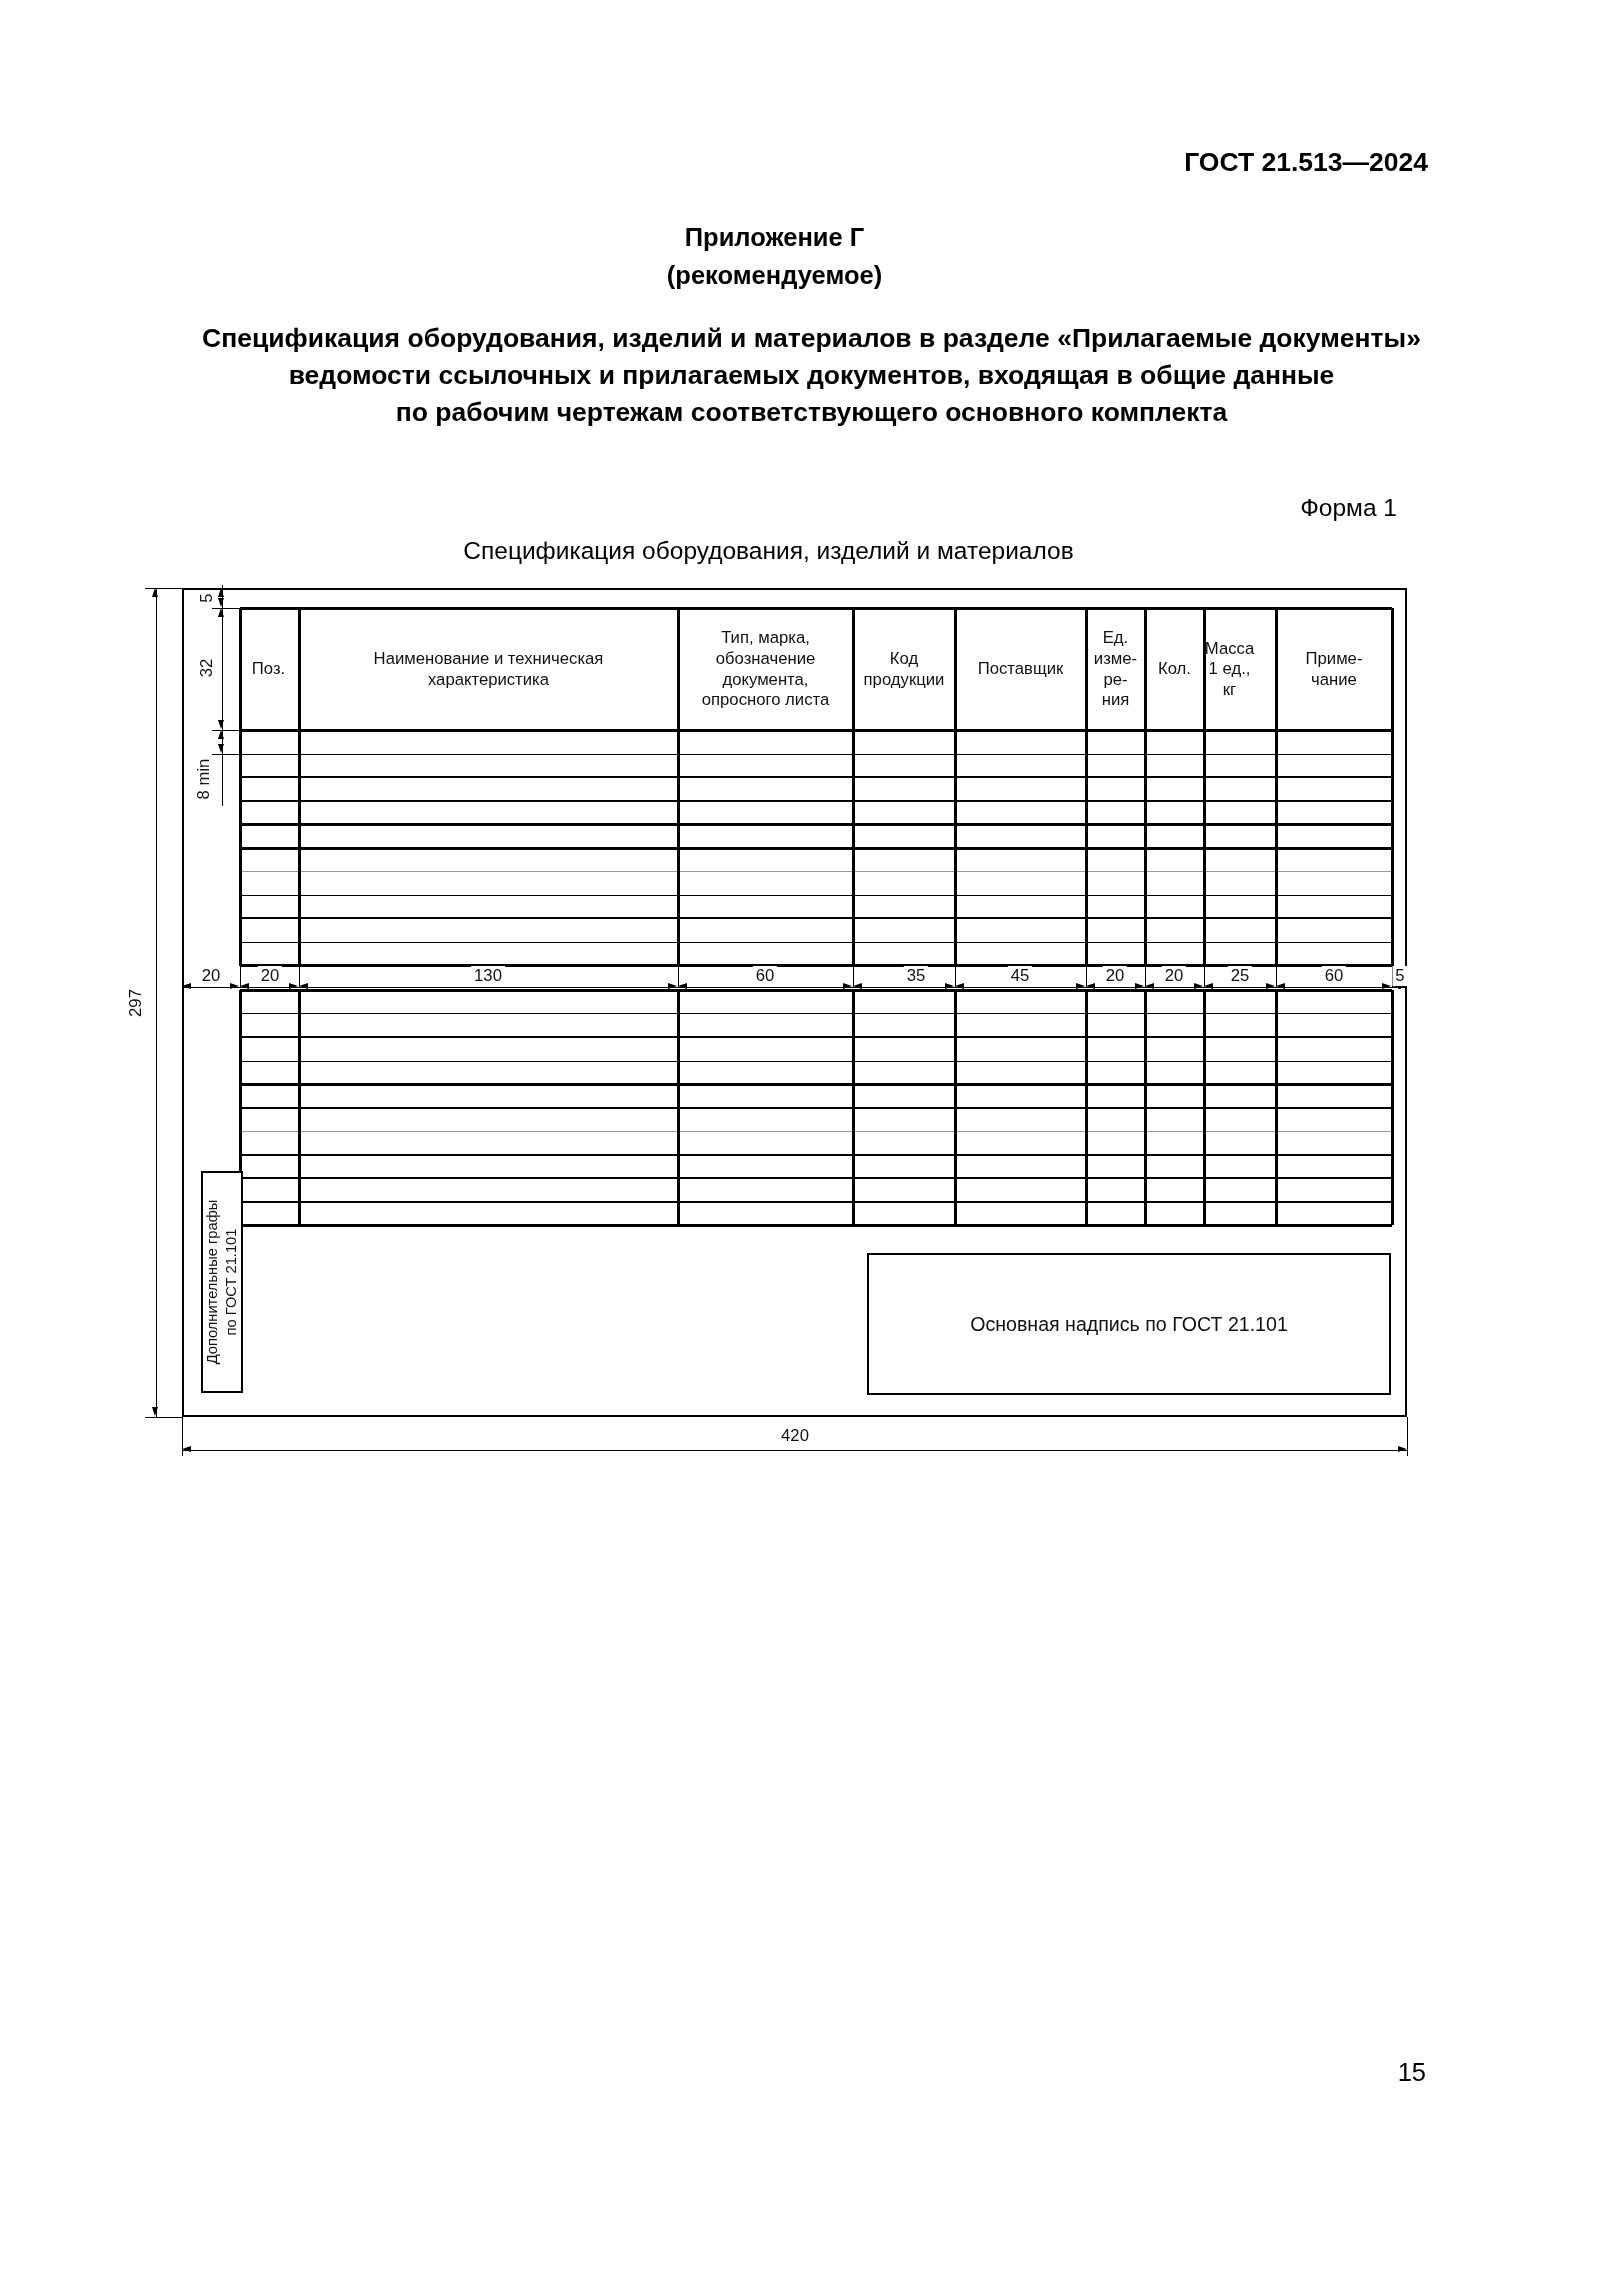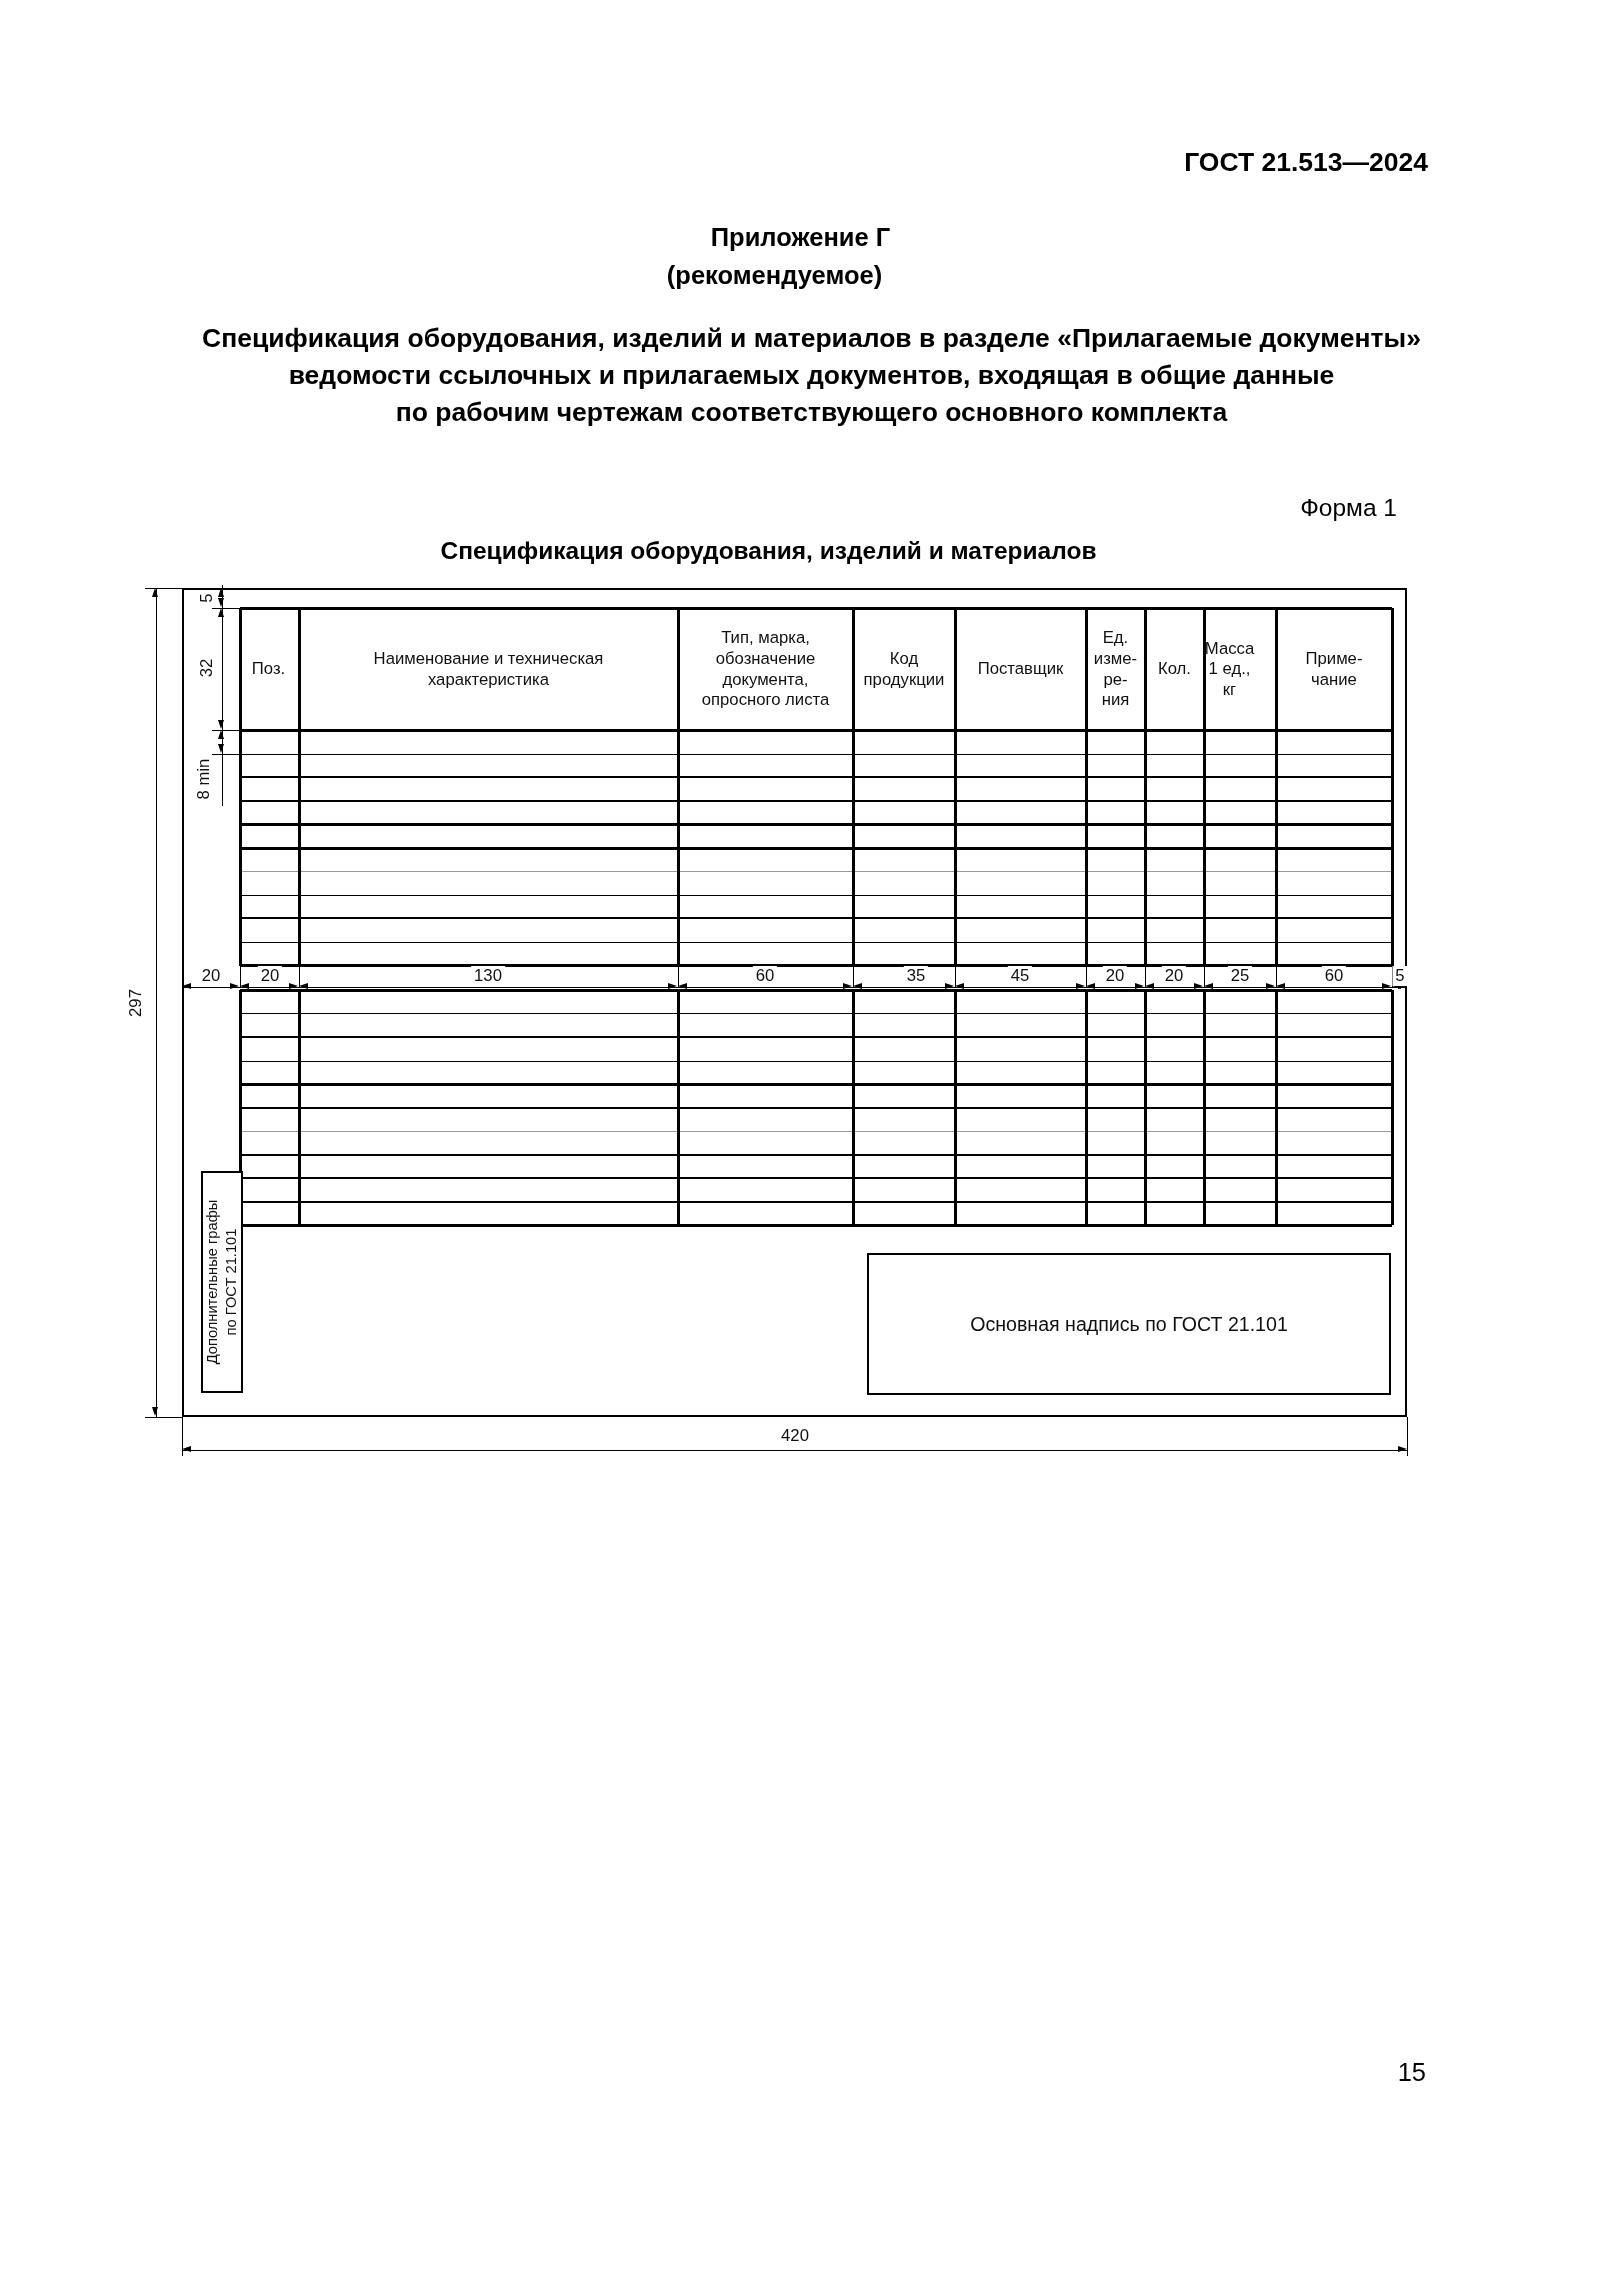--- a/index.html
+++ b/index.html
@@ -10,37 +10,37 @@
     font-family:"Liberation Sans", sans-serif;
     color:#000;
     overflow:hidden;
   }
   .gost-number{
     position:absolute;top:147px;right:193px;
     font-size:26.5px;font-weight:bold;white-space:nowrap;
   }
   .appendix-label{
     position:absolute;top:223px;left:0;width:1549px;
-    text-align:center;font-size:25.5px;font-weight:bold;margin-left:26px;
+    text-align:center;font-size:25.5px;font-weight:bold;
   }
   .appendix-type{
     position:absolute;top:261px;left:0;width:1549px;
     text-align:center;font-size:25.5px;font-weight:bold;
   }
   .doc-title{
     position:absolute;top:320px;left:39px;width:1545px;
     text-align:center;font-size:26.5px;font-weight:bold;line-height:37px;
   }
   .form-label{
     position:absolute;top:494px;right:224px;
     font-size:24.5px;white-space:nowrap;
   }
   .form-caption{
     position:absolute;top:537px;left:0;width:1537px;
-    text-align:center;font-size:24.5px;font-weight:bold;
+    text-align:center;font-size:24.5px;
   }
   .page-number{
     position:absolute;top:2058px;right:195px;font-size:25.5px;
   }
   .figure{position:absolute;left:0;top:0;width:100%;height:100%;}
   .frame{
     position:absolute;left:182px;top:588px;width:1225px;height:829px;
     border:2px solid #000;box-sizing:border-box;
   }
   .hcell{

